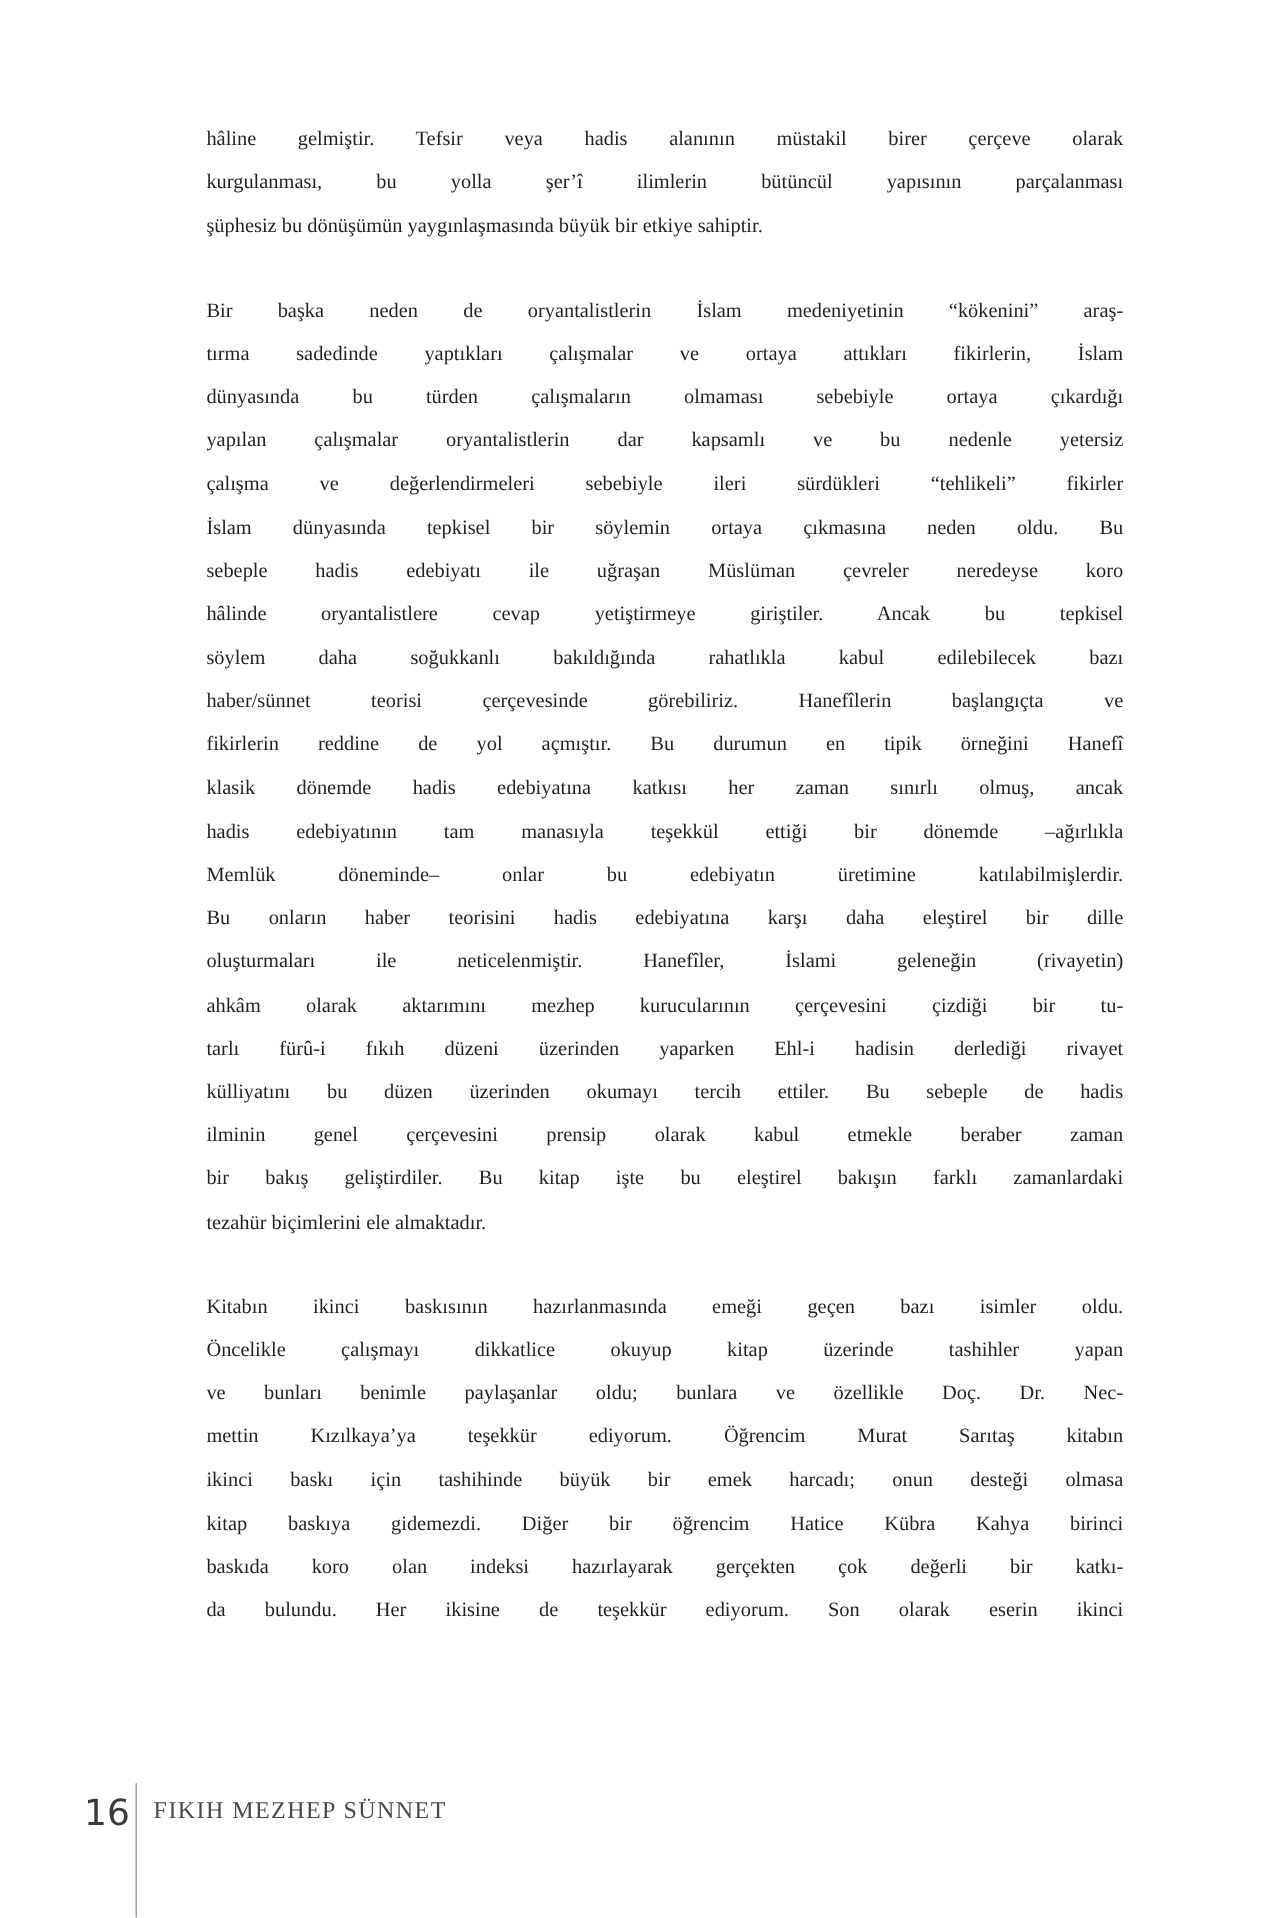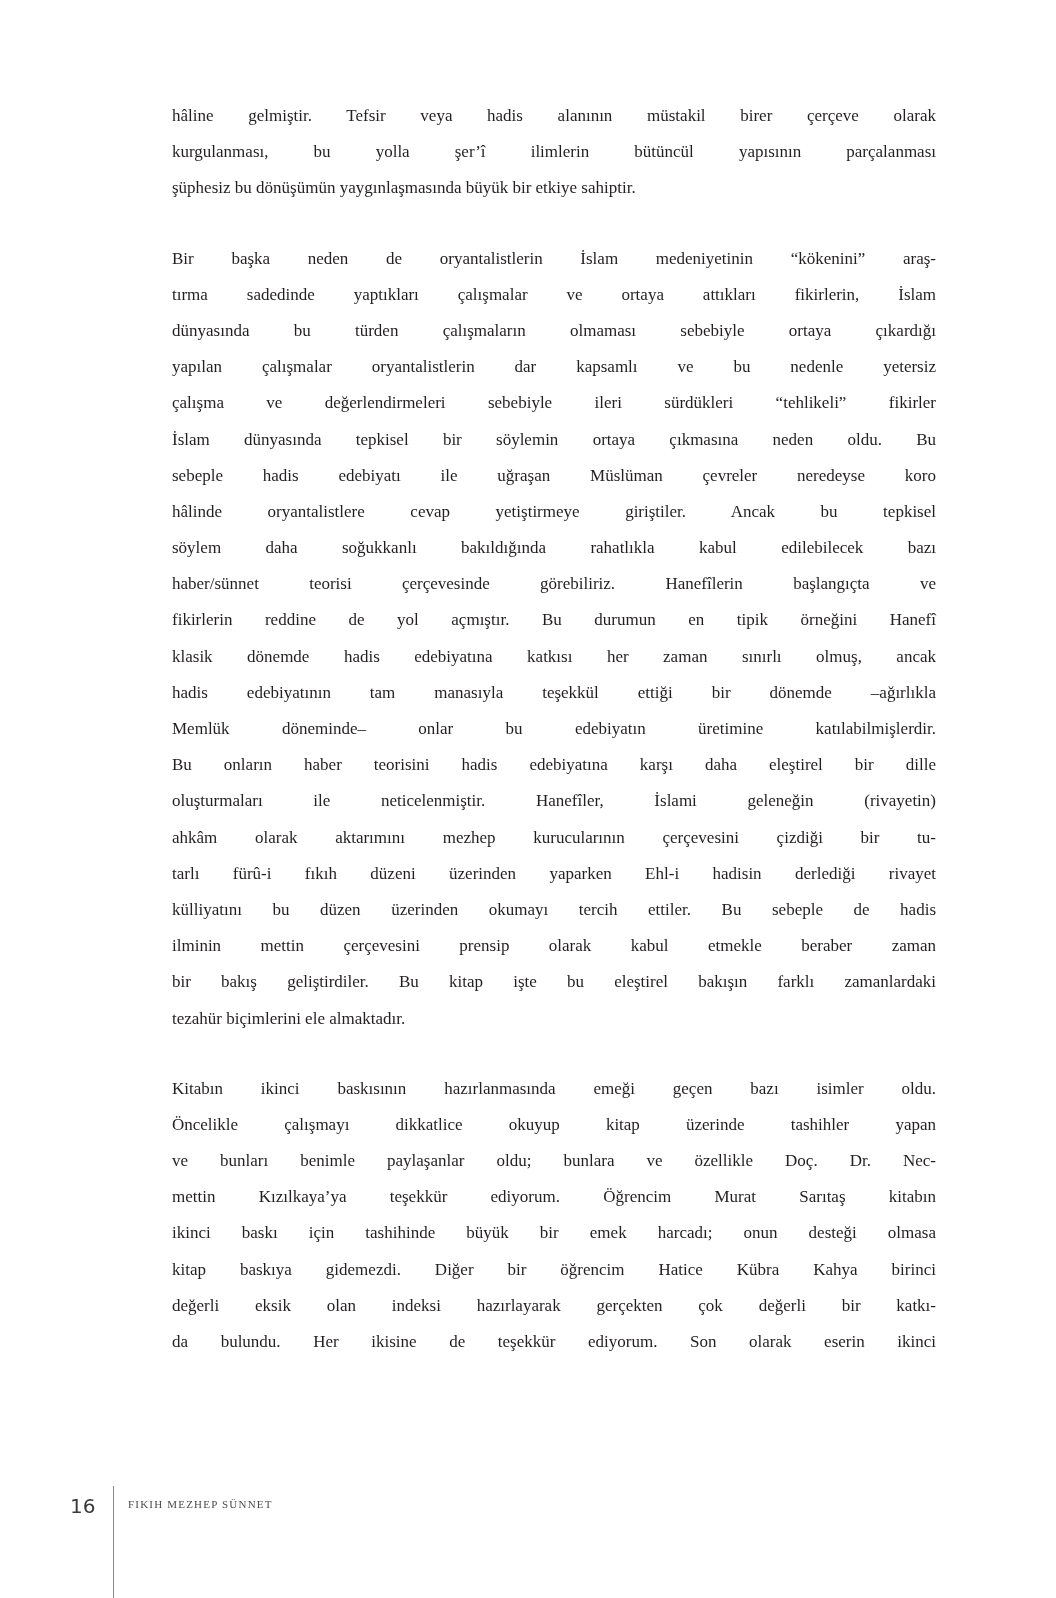--- a/index.html
+++ b/index.html
@@ -48,37 +48,37 @@
       width: 100%;
       height: 112px;
     }
     .page-number {
       position: absolute;
       left: 70px;
       top: 8px;
       width: 34px;
       text-align: left;
       font-family: "DejaVu Sans", "Liberation Sans", sans-serif;
-      font-size: 20px;
+      font-size: 30px;
       color: #3a3a3a;
     }
     .footer-rule {
       position: absolute;
       left: 113px;
       top: 0;
       width: 1px;
       height: 112px;
       background: #8a8a8a;
     }
     .running-title {
       position: absolute;
       left: 128px;
       top: 12px;
       font-family: "Liberation Serif", "DejaVu Serif", serif;
-      font-size: 11px;
+      font-size: 20px;
       letter-spacing: 1.2px;
       color: #4a4a4a;
     }
   </style>
 </head>
 <body>
 
 <div class="text-block">
 
   <div class="para">
@@ -102,35 +102,35 @@
     <span class="line">haber/sünnet teorisi çerçevesinde görebiliriz. Hanefîlerin başlangıçta ve</span>
     <span class="line">fikirlerin reddine de yol açmıştır. Bu durumun en tipik örneğini Hanefî</span>
     <span class="line">klasik dönemde hadis edebiyatına katkısı her zaman sınırlı olmuş, ancak</span>
     <span class="line">hadis edebiyatının tam manasıyla teşekkül ettiği bir dönemde –ağırlıkla</span>
     <span class="line">Memlük döneminde– onlar bu edebiyatın üretimine katılabilmişlerdir.</span>
     <span class="line">Bu onların haber teorisini hadis edebiyatına karşı daha eleştirel bir dille</span>
     <span class="line">oluşturmaları ile neticelenmiştir. Hanefîler, İslami geleneğin (rivayetin)</span>
     <span class="line">ahkâm olarak aktarımını mezhep kurucularının çerçevesini çizdiği bir tu-</span>
     <span class="line">tarlı fürû-i fıkıh düzeni üzerinden yaparken Ehl-i hadisin derlediği rivayet</span>
     <span class="line">külliyatını bu düzen üzerinden okumayı tercih ettiler. Bu sebeple de hadis</span>
-    <span class="line">ilminin mettin çerçevesini prensip olarak kabul etmekle beraber zaman</span>
+    <span class="line">ilminin genel çerçevesini prensip olarak kabul etmekle beraber zaman</span>
     <span class="line">bir bakış geliştirdiler. Bu kitap işte bu eleştirel bakışın farklı zamanlardaki</span>
     <span class="line last">tezahür biçimlerini ele almaktadır.</span>
   </div>
 
   <div class="gap"></div>
 
   <div class="para">
     <span class="line">Kitabın ikinci baskısının hazırlanmasında emeği geçen bazı isimler oldu.</span>
     <span class="line">Öncelikle çalışmayı dikkatlice okuyup kitap üzerinde tashihler yapan</span>
     <span class="line">ve bunları benimle paylaşanlar oldu; bunlara ve özellikle Doç. Dr. Nec-</span>
     <span class="line">mettin Kızılkaya’ya teşekkür ediyorum. Öğrencim Murat Sarıtaş kitabın</span>
     <span class="line">ikinci baskı için tashihinde büyük bir emek harcadı; onun desteği olmasa</span>
     <span class="line">kitap baskıya gidemezdi. Diğer bir öğrencim Hatice Kübra Kahya birinci</span>
-    <span class="line">değerli eksik olan indeksi hazırlayarak gerçekten çok değerli bir katkı-</span>
+    <span class="line">baskıda koro olan indeksi hazırlayarak gerçekten çok değerli bir katkı-</span>
     <span class="line">da bulundu. Her ikisine de teşekkür ediyorum. Son olarak eserin ikinci</span>
   </div>
 
 </div>
 
 <div class="footer">
   <span class="page-number">16</span>
   <div class="footer-rule"></div>
   <span class="running-title">FIKIH MEZHEP SÜNNET</span>
 </div>

